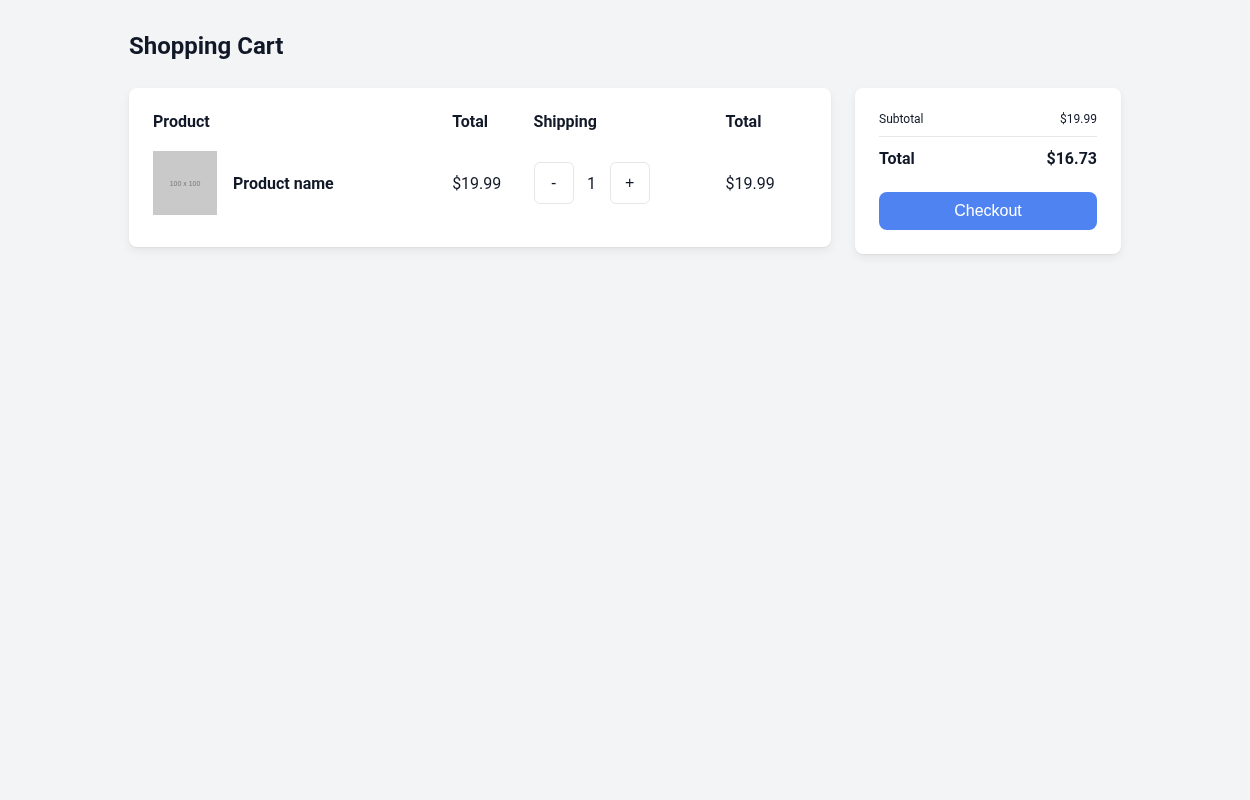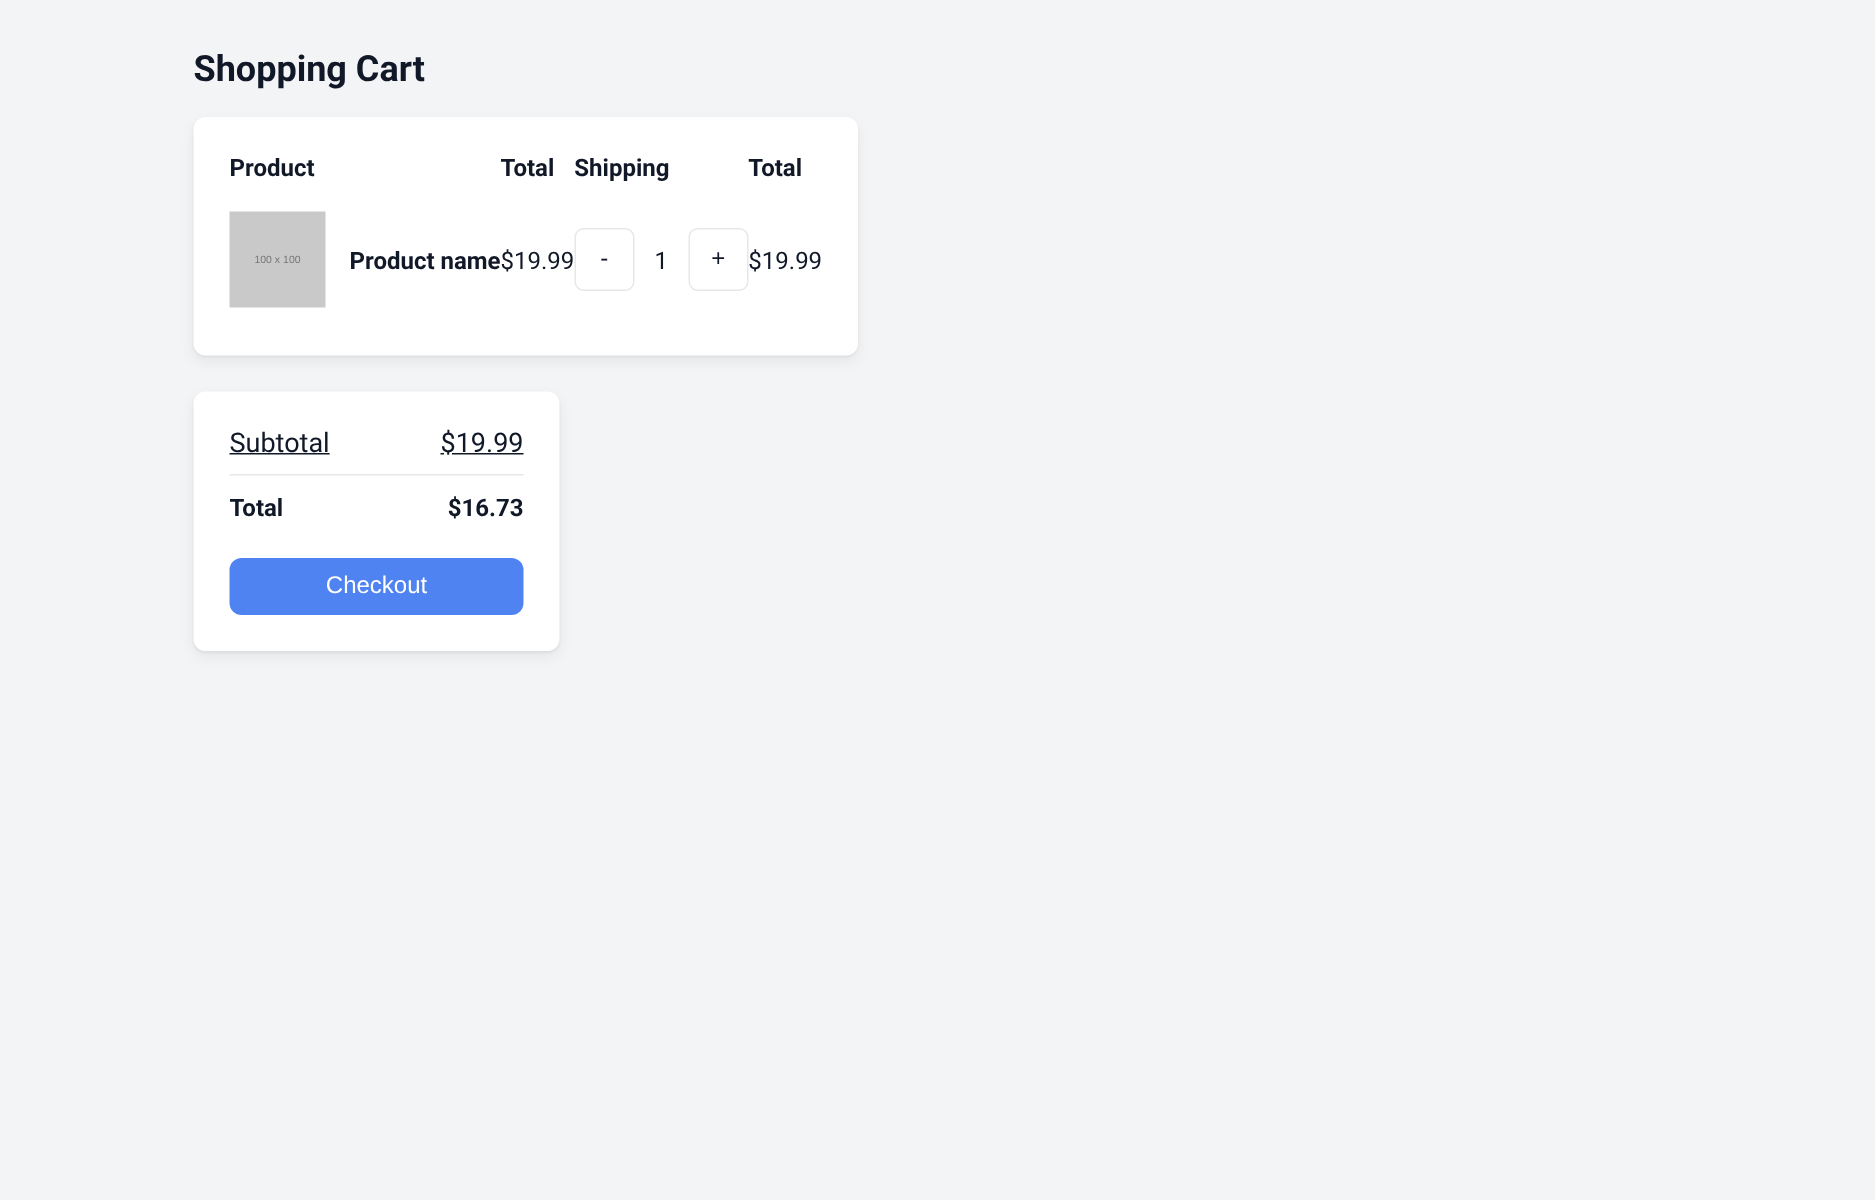--- a/index.html
+++ b/index.html
@@ -16,28 +16,27 @@
       overflow: hidden;
     }
     .container {
       max-width: 992px;
       margin: 0 auto;
       padding: 32px 0;
     }
     .page-title {
       font-size: 24px;
       font-weight: 700;
-      margin-bottom: 18px;
+      margin-bottom: 28px;
       color: #111827;
     }
     .layout {
       display: flex;
       gap: 24px;
       align-items: flex-start;
-      flex-direction: column;
     }
     .card {
       background: #ffffff;
       border-radius: 8px;
       box-shadow: 0 1px 2px rgba(0,0,0,0.05), 0 4px 10px rgba(0,0,0,0.06);
       padding: 24px;
     }
     .cart-card {
       flex: 3;
     }
@@ -108,23 +107,22 @@
       font-size: 16px;
     }
     .summary-title {
       font-size: 18px;
       font-weight: 700;
       margin-bottom: 18px;
     }
     .summary-row {
       display: flex;
       justify-content: space-between;
-      font-size: 18px;
+      font-size: 12px;
       margin-bottom: 10px;
-      text-decoration: underline;
     }
     .summary-divider {
       border: none;
       border-top: 1px solid #e5e7eb;
       margin: 8px 0 12px 0;
     }
     .summary-total {
       display: flex;
       justify-content: space-between;
       font-weight: 700;

